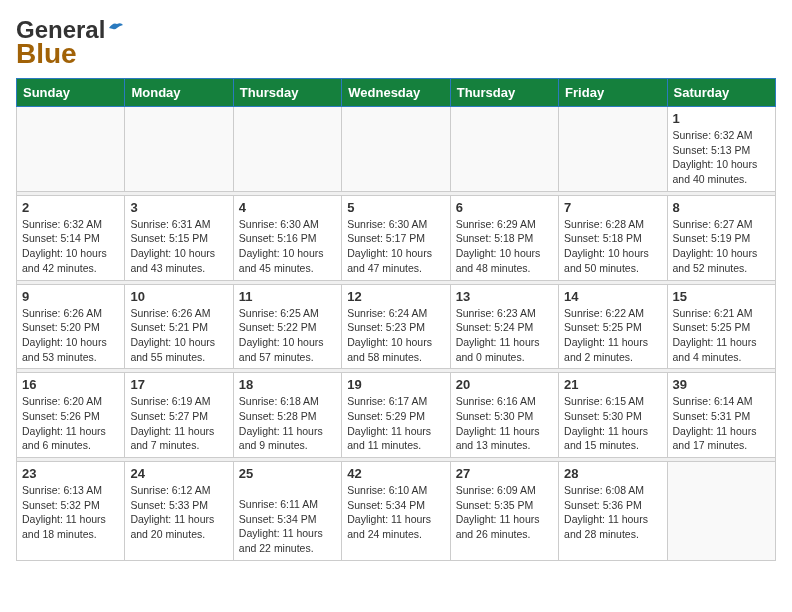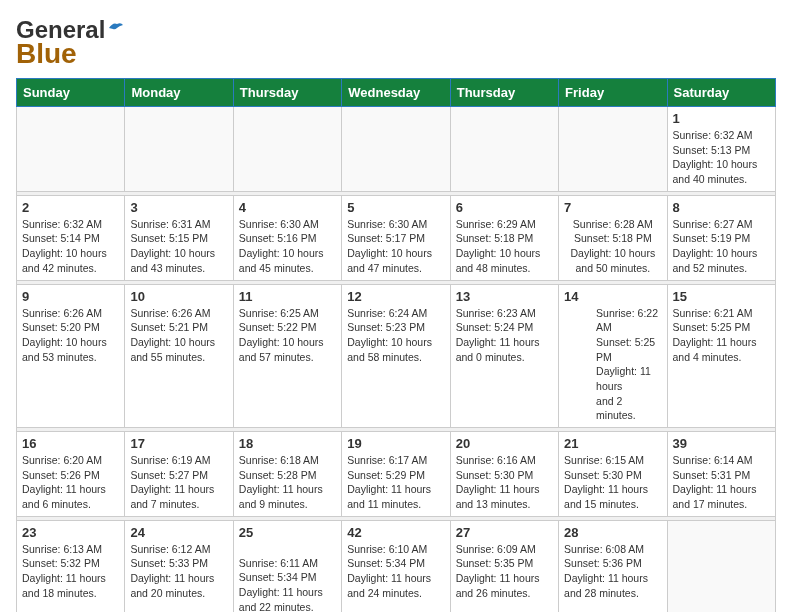--- a/index.html
+++ b/index.html
@@ -159,21 +159,21 @@
         </td>
         <td>
           <span class="day-number">6</span>
           <div class="day-info" style="white-space: pre-line;">Sunrise: 6:29 AM
 Sunset: 5:18 PM
 Daylight: 10 hours
 and 48 minutes.</div>
         </td>
         <td>
           <span class="day-number">7</span>
-          <div class="day-info" style="white-space: pre-line; text-align: center;">Sunrise: 6:28 AM
+          <div class="day-info" style="white-space: pre-line;">Sunrise: 6:28 AM
 Sunset: 5:18 PM
 Daylight: 10 hours
 and 50 minutes.</div>
         </td>
         <td>
           <span class="day-number">8</span>
           <div class="day-info" style="white-space: pre-line;">Sunrise: 6:27 AM
 Sunset: 5:19 PM
 Daylight: 10 hours
 and 52 minutes.</div>
@@ -213,21 +213,21 @@
         </td>
         <td>
           <span class="day-number">13</span>
           <div class="day-info" style="white-space: pre-line;">Sunrise: 6:23 AM
 Sunset: 5:24 PM
 Daylight: 11 hours
 and 0 minutes.</div>
         </td>
         <td>
           <span class="day-number">14</span>
-          <div class="day-info" style="white-space: pre-line; margin-left: 32px;">Sunrise: 6:22 AM
+          <div class="day-info" style="white-space: pre-line;">Sunrise: 6:22 AM
 Sunset: 5:25 PM
 Daylight: 11 hours
 and 2 minutes.</div>
         </td>
         <td>
           <span class="day-number">15</span>
           <div class="day-info" style="white-space: pre-line;">Sunrise: 6:21 AM
 Sunset: 5:25 PM
 Daylight: 11 hours
 and 4 minutes.</div>

